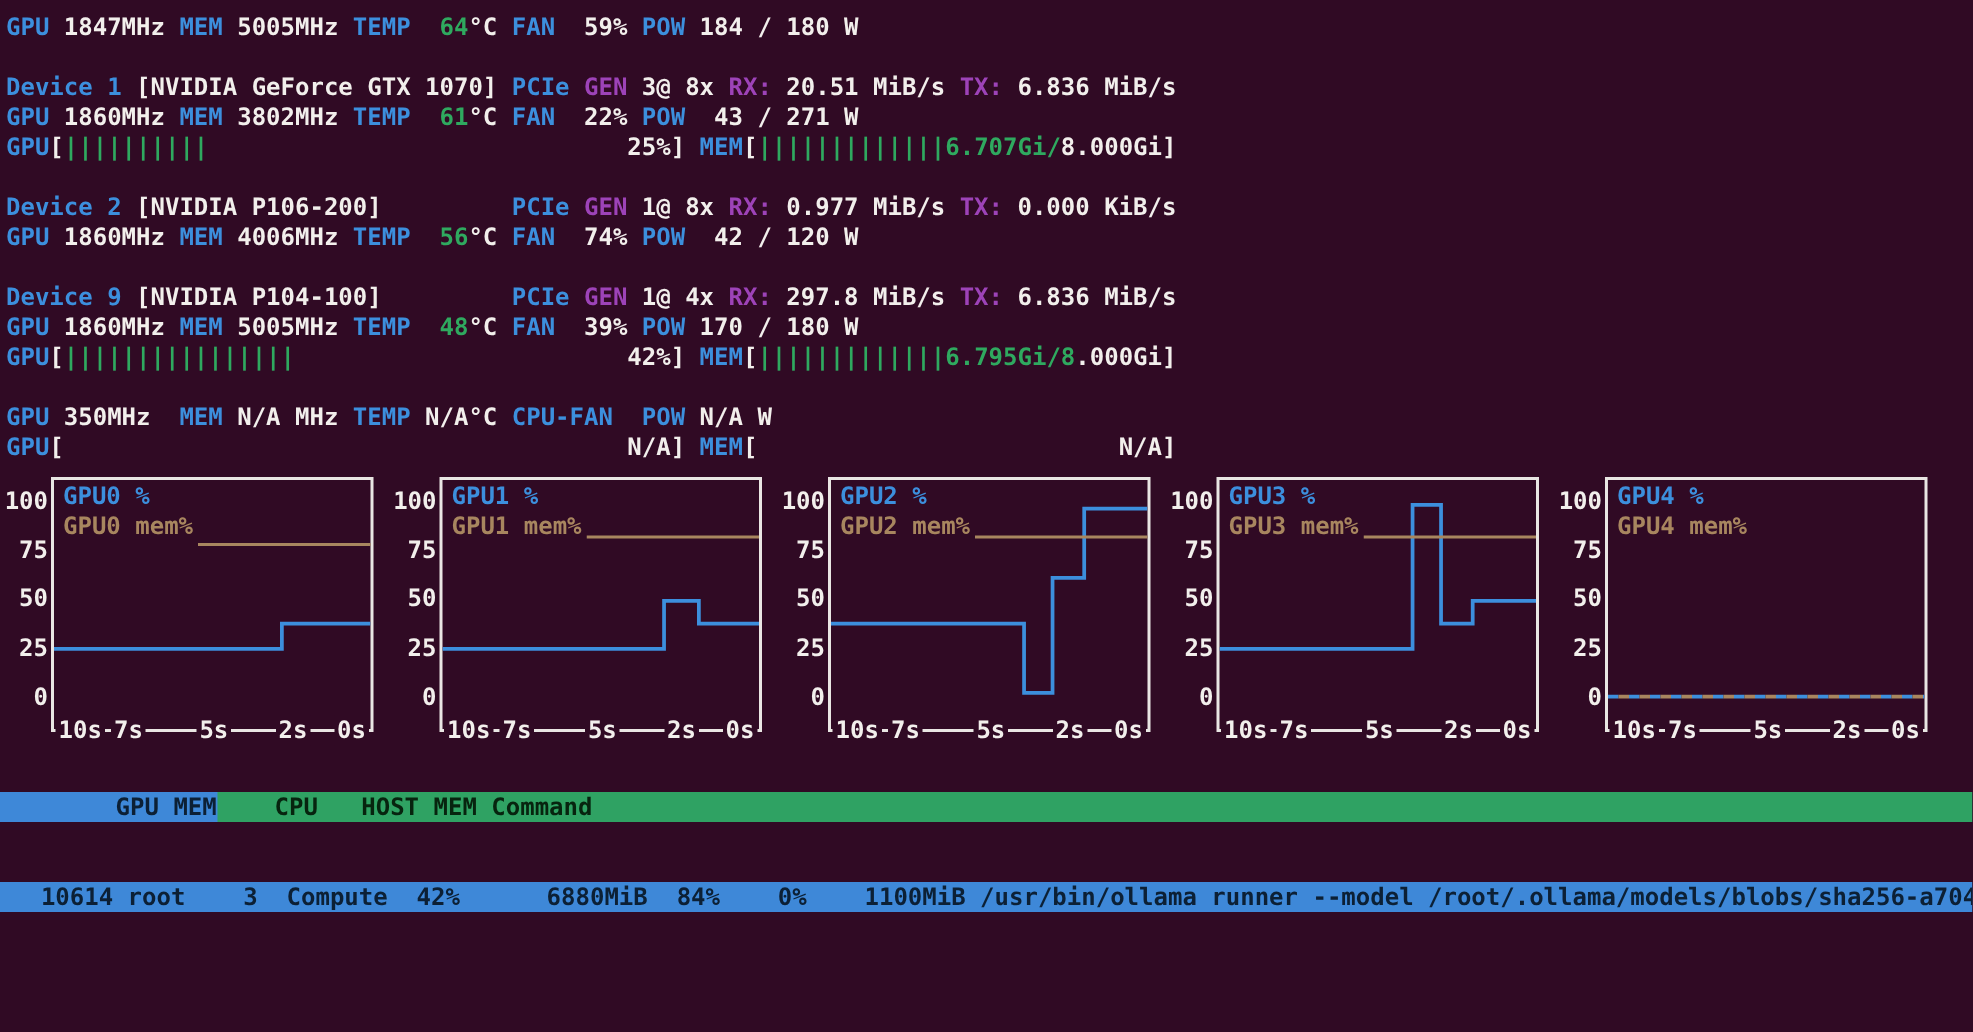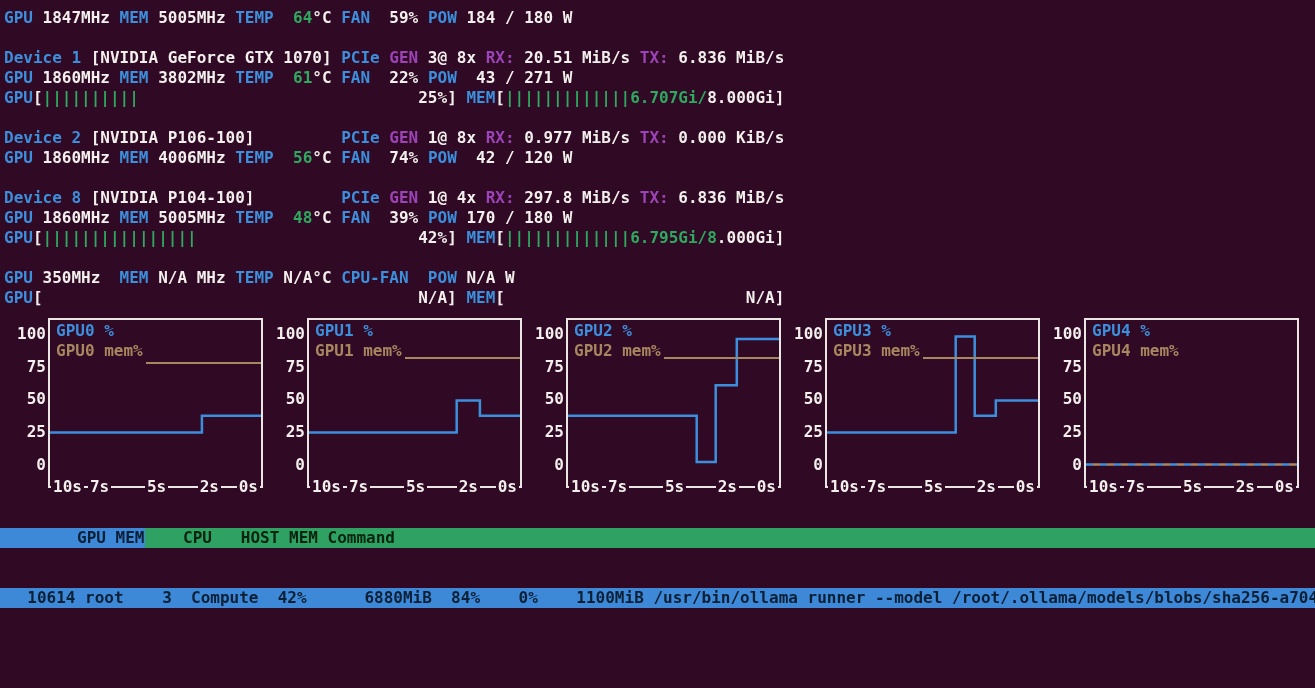--- a/index.html
+++ b/index.html
@@ -13,21 +13,21 @@
     background:var(--bg);
     font-family:"DejaVu Sans Mono", "Liberation Mono", monospace;
     font-weight:700; font-size:16px; line-height:20px; color:var(--fg);
   }
   .c-b{color:var(--blue)} .c-w{color:var(--fg)} .c-p{color:var(--purple)}
   .c-g{color:var(--green)} .c-d{color:var(--dark)}
   .devices{padding:8px 0 0 4px}
   .dev-block{margin-bottom:20px}
   .tline{height:20px;white-space:pre}
   
-  .charts{display:flex;margin-top:-10px;height:170px;padding-left:16px}
+  .charts{display:flex;margin-top:-10px;height:170px;padding-left:2px}
   .chartwrap{display:flex;width:247px;margin-right:12px;flex:none}
   .gutter{width:32px;position:relative;flex:none}
   .ylab{position:absolute;right:2px;transform:translateY(-55%)}
   .plot{flex:1;position:relative;border:2px solid var(--border)}
   .series{position:absolute;left:0;top:0;width:100%;height:100%}
   polyline{fill:none;stroke-width:2.5;vector-effect:non-scaling-stroke}
   .gpuline{stroke:var(--blue)}
   .dash1{stroke:var(--blue);stroke-dasharray:7 7}
   .dash2{stroke:var(--tan);stroke-dasharray:7 7;stroke-dashoffset:7}
   .legend1{position:absolute;top:1px;left:6px;color:var(--blue);background:var(--bg);padding-right:4px}
@@ -49,25 +49,25 @@
   <section class="devices">
       <div class="dev-block">
         <div class="tline"><span class="c-b">GPU </span><span class="c-w">1847MHz </span><span class="c-b">MEM </span><span class="c-w">5005MHz </span><span class="c-b">TEMP </span><span class="c-w"> </span><span class="c-g">64</span><span class="c-w">°C </span><span class="c-b">FAN </span><span class="c-w"> 59% </span><span class="c-b">POW </span><span class="c-w">184 / 180 W</span></div>
       </div>
       <div class="dev-block">
         <div class="tline"><span class="c-b">Device 1 </span><span class="c-w">[NVIDIA GeForce GTX 1070] </span><span class="c-b">PCIe </span><span class="c-p">GEN </span><span class="c-w">3@ 8x </span><span class="c-p">RX: </span><span class="c-w">20.51 MiB/s </span><span class="c-p">TX: </span><span class="c-w">6.836 MiB/s</span></div>
         <div class="tline"><span class="c-b">GPU </span><span class="c-w">1860MHz </span><span class="c-b">MEM </span><span class="c-w">3802MHz </span><span class="c-b">TEMP </span><span class="c-w"> </span><span class="c-g">61</span><span class="c-w">°C </span><span class="c-b">FAN </span><span class="c-w"> 22% </span><span class="c-b">POW </span><span class="c-w"> 43 / 271 W</span></div>
         <div class="tline"><span class="c-b">GPU</span><span class="c-w">[</span><span class="c-g">||||||||||</span><span class="c-w">                             25%] </span><span class="c-b">MEM</span><span class="c-w">[</span><span class="c-g">|||||||||||||6.707Gi/</span><span class="c-w">8.000Gi]</span></div>
       </div>
       <div class="dev-block">
-        <div class="tline"><span class="c-b">Device 2 </span><span class="c-w">[NVIDIA P106-100]         </span><span class="c-b">PCIe </span><span class="c-p">GEN </span><span class="c-w">1@ 8x </span><span class="c-p">RX: </span><span class="c-w">0.977 MiB/s </span><span class="c-p">TX: </span><span class="c-w">0.000 KiB/s</span></div>
+        <div class="tline"><span class="c-b">Device 2 </span><span class="c-w">[NVIDIA P106-200]         </span><span class="c-b">PCIe </span><span class="c-p">GEN </span><span class="c-w">1@ 8x </span><span class="c-p">RX: </span><span class="c-w">0.977 MiB/s </span><span class="c-p">TX: </span><span class="c-w">0.000 KiB/s</span></div>
         <div class="tline"><span class="c-b">GPU </span><span class="c-w">1860MHz </span><span class="c-b">MEM </span><span class="c-w">4006MHz </span><span class="c-b">TEMP </span><span class="c-w"> </span><span class="c-g">56</span><span class="c-w">°C </span><span class="c-b">FAN </span><span class="c-w"> 74% </span><span class="c-b">POW </span><span class="c-w"> 42 / 120 W</span></div>
       </div>
       <div class="dev-block">
-        <div class="tline"><span class="c-b">Device 8 </span><span class="c-w">[NVIDIA P104-100]         </span><span class="c-b">PCIe </span><span class="c-p">GEN </span><span class="c-w">1@ 4x </span><span class="c-p">RX: </span><span class="c-w">297.8 MiB/s </span><span class="c-p">TX: </span><span class="c-w">6.836 MiB/s</span></div>
+        <div class="tline"><span class="c-b">Device 9 </span><span class="c-w">[NVIDIA P104-100]         </span><span class="c-b">PCIe </span><span class="c-p">GEN </span><span class="c-w">1@ 4x </span><span class="c-p">RX: </span><span class="c-w">297.8 MiB/s </span><span class="c-p">TX: </span><span class="c-w">6.836 MiB/s</span></div>
         <div class="tline"><span class="c-b">GPU </span><span class="c-w">1860MHz </span><span class="c-b">MEM </span><span class="c-w">5005MHz </span><span class="c-b">TEMP </span><span class="c-w"> </span><span class="c-g">48</span><span class="c-w">°C </span><span class="c-b">FAN </span><span class="c-w"> 39% </span><span class="c-b">POW </span><span class="c-w">170 / 180 W</span></div>
         <div class="tline"><span class="c-b">GPU</span><span class="c-w">[</span><span class="c-g">||||||||||||||||</span><span class="c-w">                       42%] </span><span class="c-b">MEM</span><span class="c-w">[</span><span class="c-g">|||||||||||||6.795Gi/8</span><span class="c-w">.000Gi]</span></div>
       </div>
       <div class="dev-block">
         <div class="tline"><span class="c-b">GPU </span><span class="c-w">350MHz  </span><span class="c-b">MEM </span><span class="c-w">N/A MHz </span><span class="c-b">TEMP </span><span class="c-w">N/A°C </span><span class="c-b">CPU-FAN  </span><span class="c-b">POW </span><span class="c-w">N/A W</span></div>
         <div class="tline"><span class="c-b">GPU</span><span class="c-w">[                                       N/A] </span><span class="c-b">MEM</span><span class="c-w">[                         N/A]</span></div>
       </div>
     </section>
   <section class="charts">
       <div class="chartwrap">

